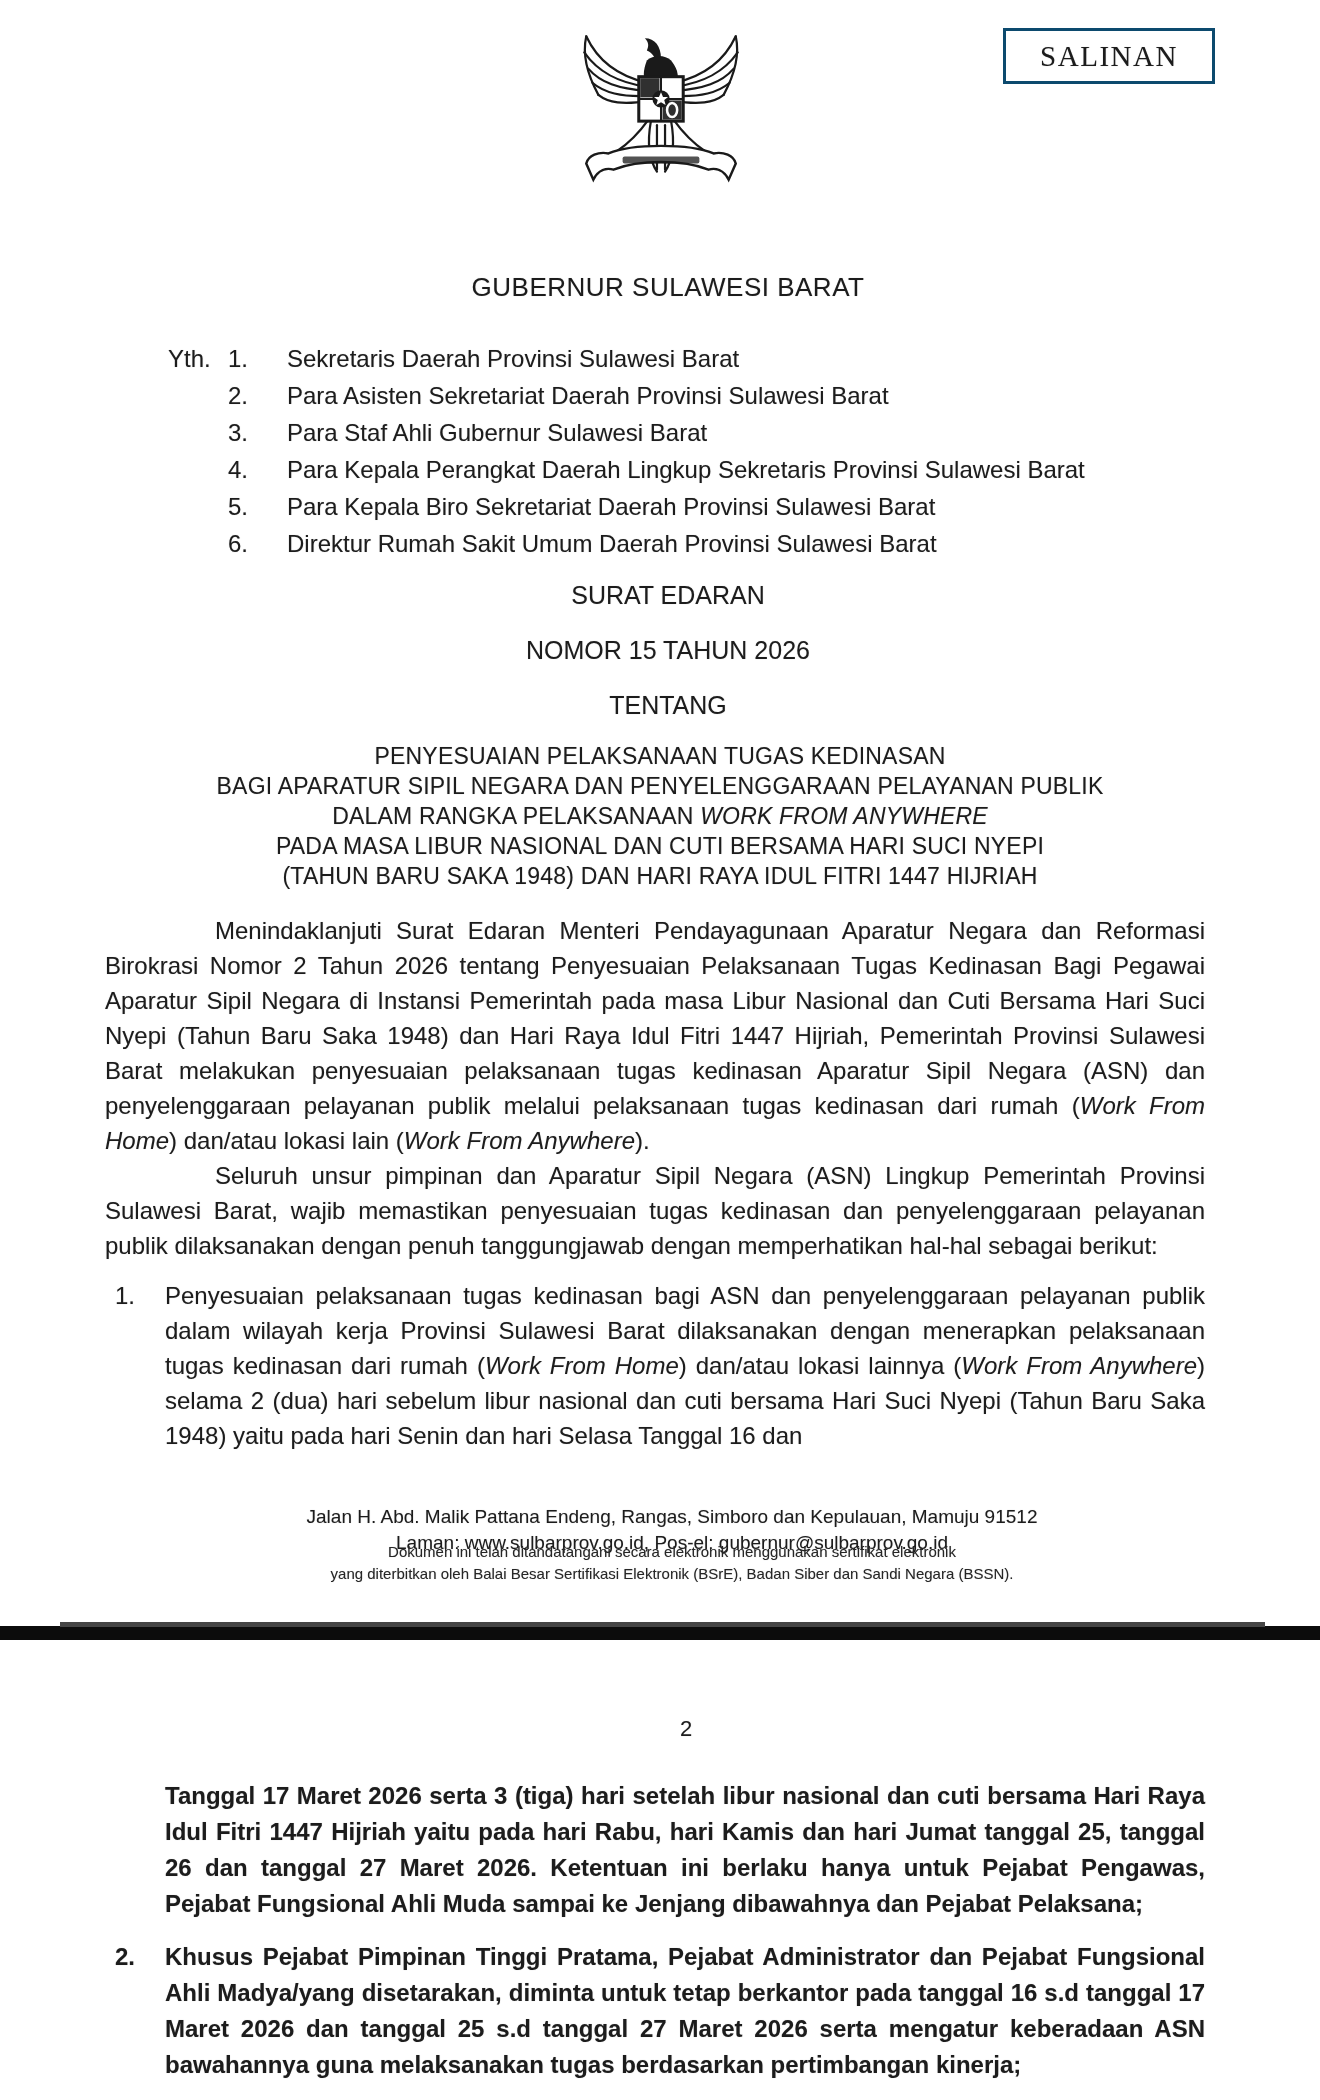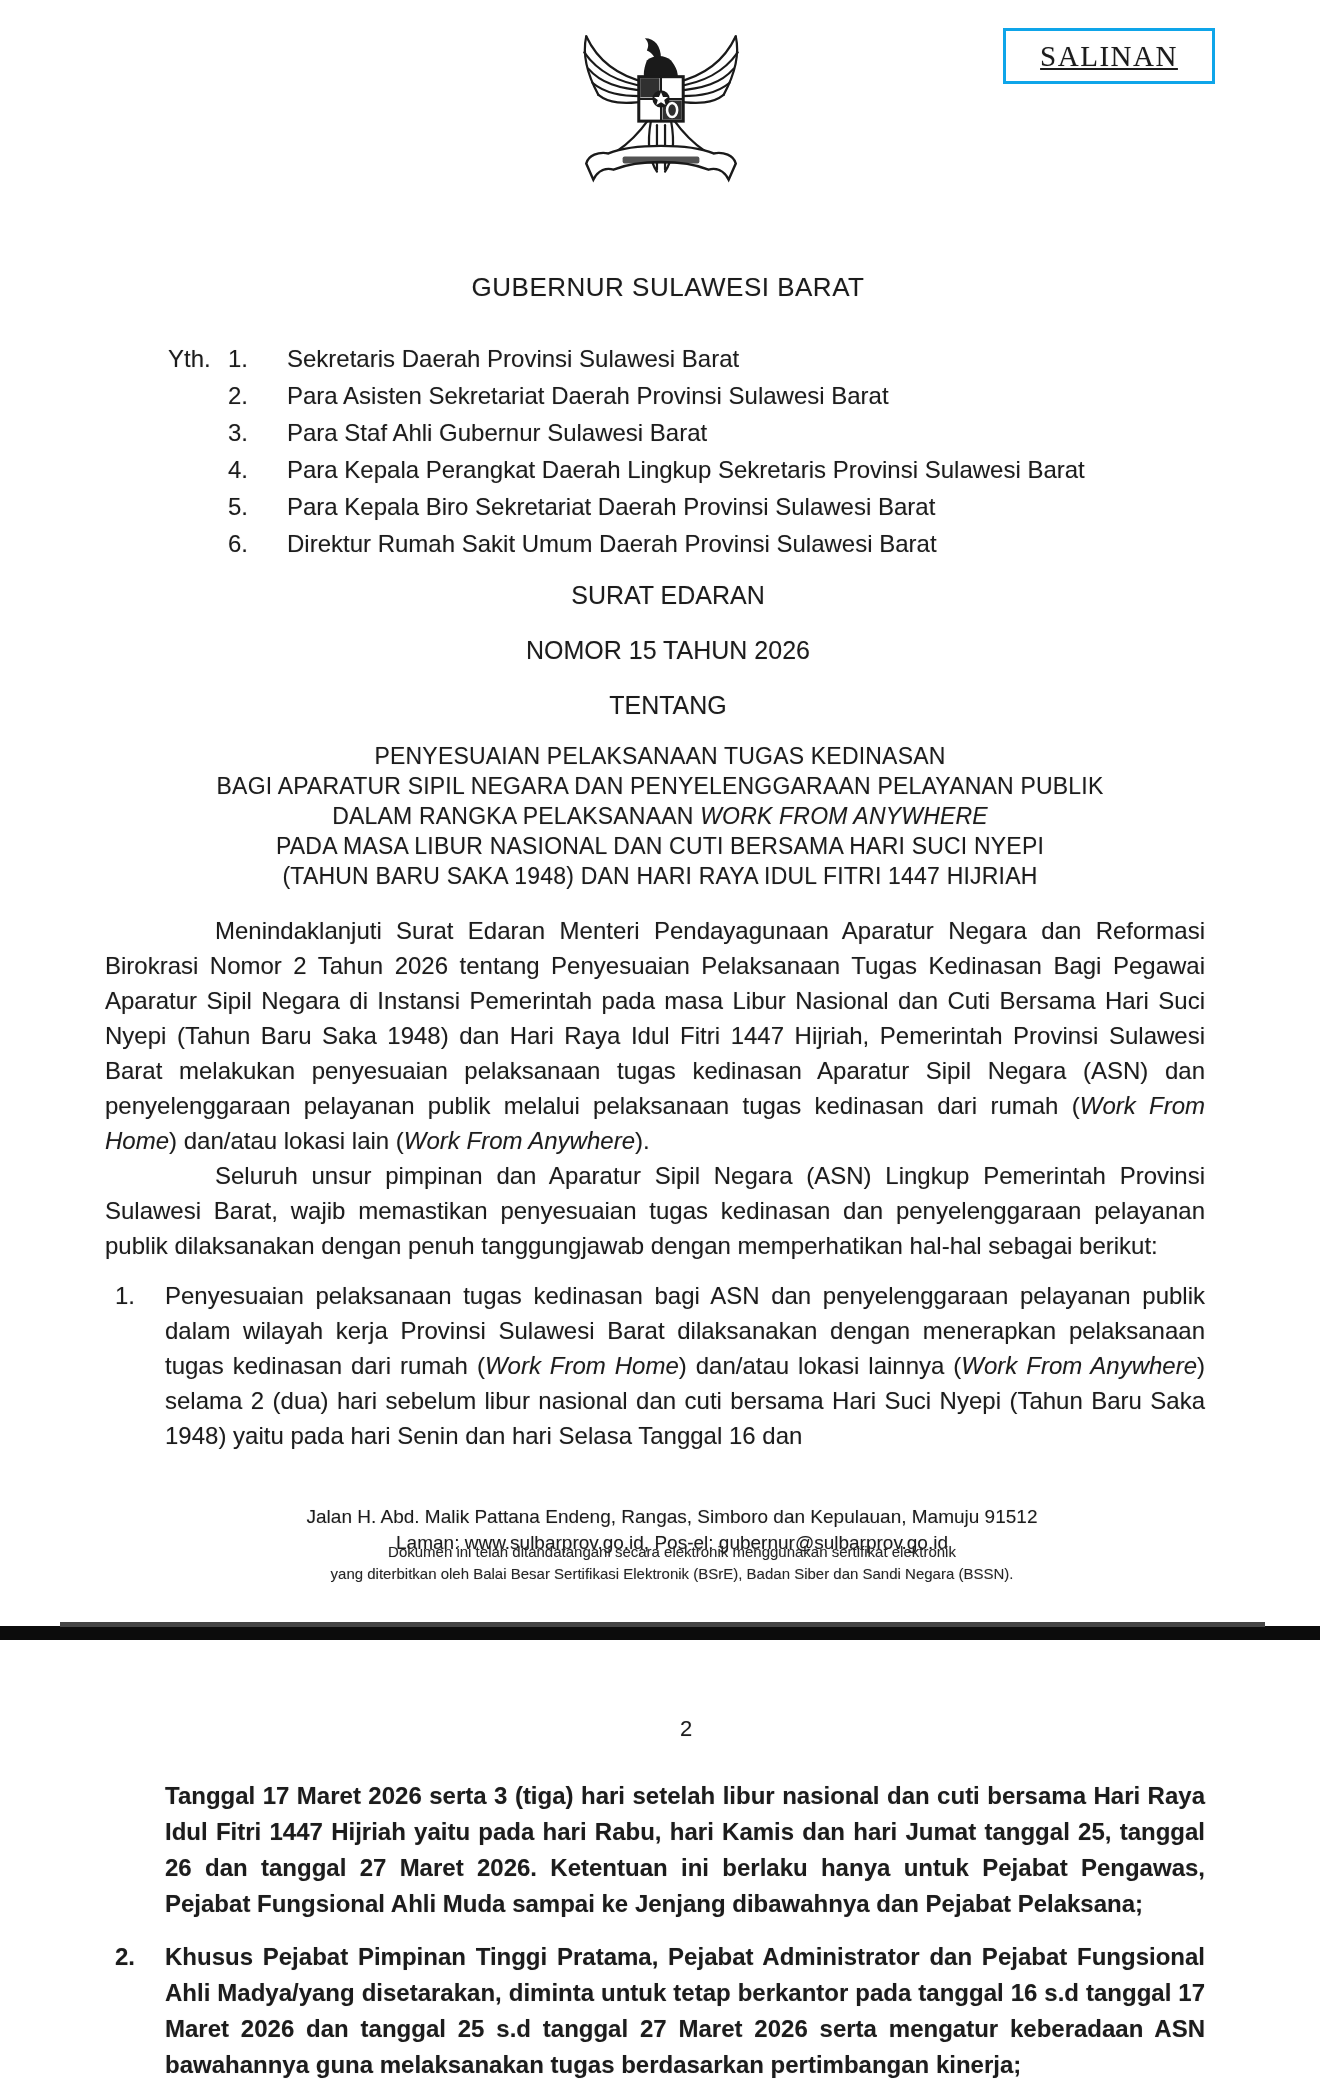--- a/index.html
+++ b/index.html
@@ -8,22 +8,22 @@
     background:#ffffff;overflow:hidden;
     font-family:"Liberation Sans","DejaVu Sans",sans-serif;
     color:#1c1c1c;
     text-shadow:0 0 1px rgba(45,45,45,.28);
   }
   .it{font-style:italic;}
 
   
   .stamp{
     position:absolute;left:1003px;top:28px;width:206px;height:50px;
-    border:3px solid #0ea5e9;display:flex;align-items:center;justify-content:center;
-    font-family:"Liberation Serif","DejaVu Serif",serif;font-size:29px;letter-spacing:1.5px;text-decoration:underline;
+    border:3px solid #0c4a6e;display:flex;align-items:center;justify-content:center;
+    font-family:"Liberation Serif","DejaVu Serif",serif;font-size:29px;letter-spacing:1.5px;
   }
 
   
   .emblem{position:absolute;left:560px;top:20px;width:202px;height:176px;}
   .emblem svg{width:100%;height:100%;}
 
   
   .h-center{position:absolute;left:8px;width:100%;text-align:center;}
   .org-title{top:272px;font-size:26px;letter-spacing:.5px;}
   .doc-type{top:581px;font-size:25px;}

